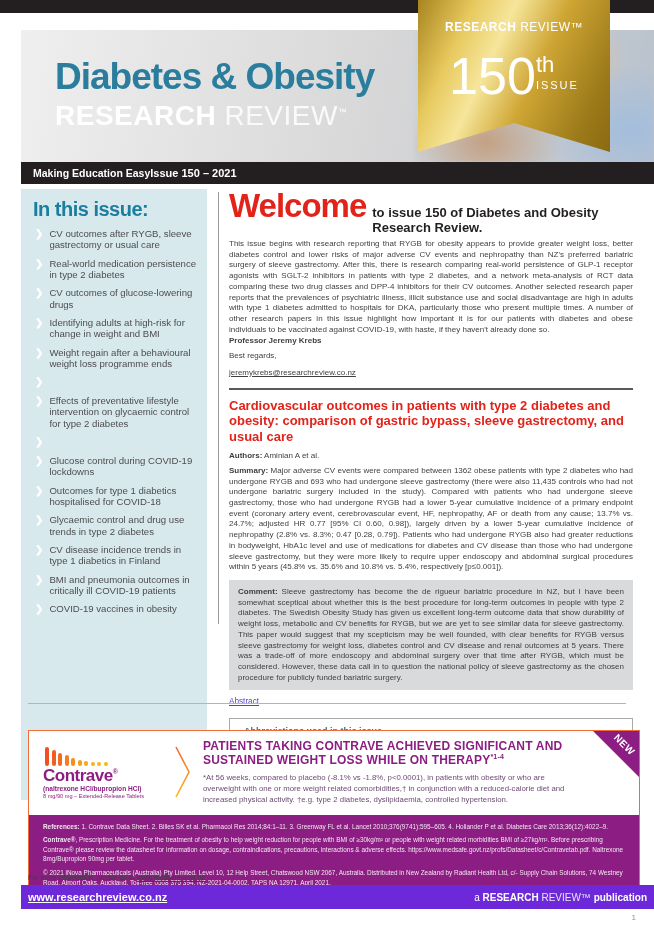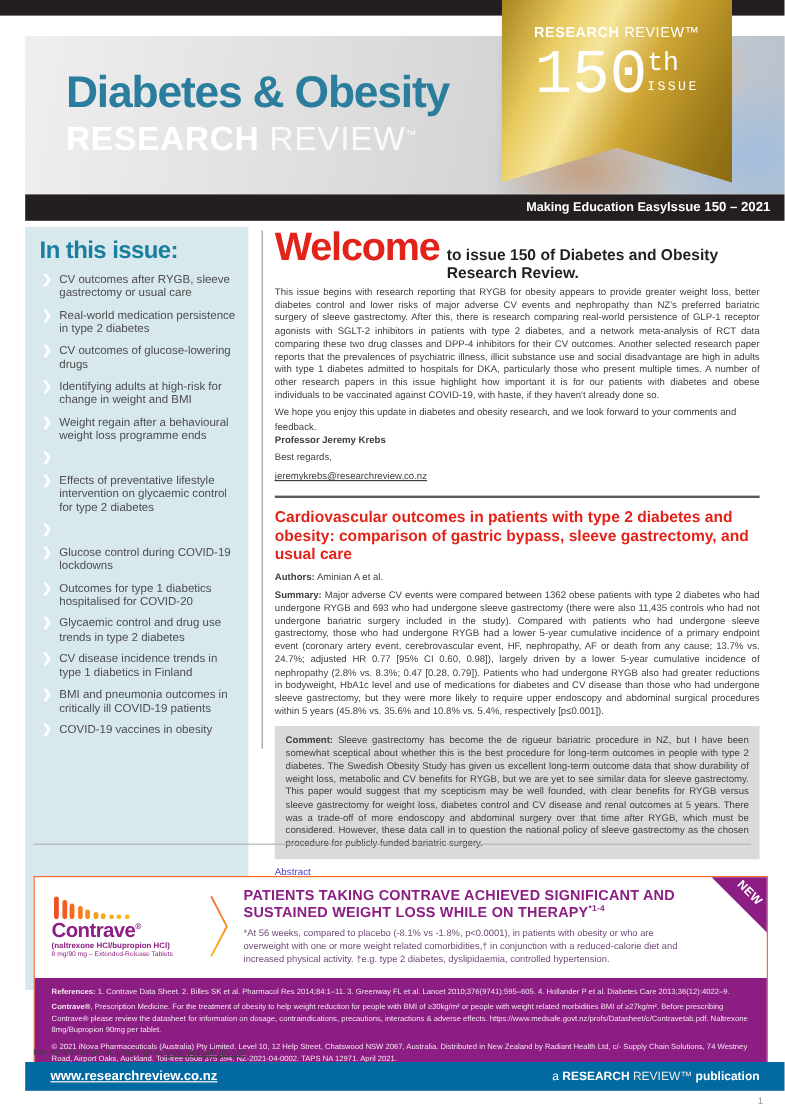--- a/index.html
+++ b/index.html
@@ -23,29 +23,29 @@
   .title-white .b { font-weight:bold; }
   .title-white .l { font-weight:normal; color:#fafafa; }
   .title-white sup { font-size:9px; }
 
   .ribbon { position:absolute; top:0; left:418px; width:192px; height:152px;
     background:linear-gradient(115deg,#a8851f 0%,#e7c95e 22%,#f6e69c 38%,#cfa634 58%,#9c7a1a 85%,#8a6a12 100%);
     clip-path:polygon(0 0,100% 0,100% 100%,50% 81%,0 100%);
     box-shadow:0 2px 6px rgba(0,0,0,.4); text-align:center; color:#fff; }
   .ribbon-brand { margin-top:20px; font-size:12px; letter-spacing:0.5px; }
   .ribbon-brand .b { font-weight:bold; }
-  .ribbon-num { display:flex; justify-content:center; align-items:flex-start; margin-top:4px;
-    font-family:Liberation Mono, monospace; }
+  .ribbon-num { display:flex; justify-content:center; align-items:flex-start; margin-top:16px;
+    font-family:Liberation Sans, sans-serif; }
   .ribbon-num .num { font-size:52px; line-height:1; font-weight:normal; }
   .ribbon-num .stack { display:flex; flex-direction:column; align-items:flex-start; margin-top:4px;justify-content:space-between; }
   .ribbon-num .th { font-size:22px; line-height:1; }
   .ribbon-num .issue { font-size:11px; letter-spacing:2px; margin-top:3px; }
 
   .tagline-bar { position:absolute; top:162px; left:21px; width:633px; height:22px; background:#231f20;
-    display:flex; justify-content:flex-end; align-items:center; padding:0 12px; color:#fff; }
+    display:flex; justify-content:flex-start; align-items:center; padding:0 12px; color:#fff; }
   .tagline-bar .tag { font-size:10.5px; font-weight:bold; }
   .tagline-bar .iss { font-size:11px; font-weight:bold; }
 
   
   .content { position:absolute; top:189px; left:21px; width:612px; display:flex; }
   .sidebar { width:186px; min-height:508px; background:#d8e9ee; padding:9px 10px 10px 12px; }
   .sidebar h2 { color:#1b7e9e; font-size:20px; font-weight:bold; letter-spacing:-0.5px; margin-bottom:7px; }
   .issue-list { list-style:none; }
   .issue-list li { display:flex; margin-bottom:7px; }
   .issue-list .chev { color:#fff; font-weight:bold; font-size:10px; margin:0 6px 0 2px; line-height:1.2; }
@@ -109,22 +109,22 @@
     border-top:46px solid #8c1d82; border-left:46px solid transparent; }
   .new-badge span { position:absolute; top:-38px; right:2px; color:#fff; font-size:10px; font-weight:bold;
     transform:rotate(45deg); letter-spacing:0.5px; }
   .ad-purple { background:#8c1d82; color:#f3e6f1; padding:7px 12px 8px 14px; font-size:6.4px; line-height:1.5; }
   .ad-purple p { margin-bottom:4px; }
   .ad-purple p:last-child { margin-bottom:0; }
 
   .more-info { position:absolute; top:874px; left:28px; font-size:7px; color:#3f3f41; }
   .more-info a { color:#3f3f41; text-decoration:underline; }
 
-  .footer-bar { position:absolute; top:885px; left:21px; width:633px; height:24px; background:#0369a1;
-    display:flex; justify-content:space-between; align-items:center; padding:0 21px; color:#fff; }
+  .footer-bar { position:absolute; top:885px; left:21px; width:633px; height:24px; background:#6d28d9;
+    display:flex; justify-content:space-between; align-items:center; padding:0 7px; color:#fff; }
   .footer-site { font-size:11px; font-weight:bold; text-decoration:underline; color:#fff; }
   .footer-pub { font-size:10px; }
   .footer-pub .b { font-weight:bold; }
   .footer-pub .l { font-weight:normal; color:#e8e8e8; }
   .page-num { position:absolute; top:913px; right:18px; font-size:8px; color:#939598; }
 </style>
 </head>
 <body>
 
 <div class="page">
@@ -188,21 +188,21 @@
           </li>
           <li>
             <span class="chev">❯</span>
           </li>
           <li>
             <span class="chev">❯</span>
             <span class="txt">Glucose control during COVID-19 lockdowns</span>
           </li>
           <li>
             <span class="chev">❯</span>
-            <span class="txt">Outcomes for type 1 diabetics hospitalised for COVID-20</span>
+            <span class="txt">Outcomes for type 1 diabetics hospitalised for COVID-18</span>
           </li>
           <li>
             <span class="chev">❯</span>
             <span class="txt">Glycaemic control and drug use trends in type 2 diabetes</span>
           </li>
           <li>
             <span class="chev">❯</span>
             <span class="txt">CV disease incidence trends in type 1 diabetics in Finland</span>
           </li>
           <li>
@@ -217,21 +217,20 @@
     </aside>
 
     <div class="vrule"></div>
 
     <main class="main">
       <div class="welcome-head">
         <span class="welcome-word">Welcome</span>
         <span class="welcome-rest">to issue 150 of Diabetes and Obesity Research Review.</span>
       </div>
       <p class="para">This issue begins with research reporting that RYGB for obesity appears to provide greater weight loss, better diabetes control and lower risks of major adverse CV events and nephropathy than NZ's preferred bariatric surgery of sleeve gastrectomy. After this, there is research comparing real-world persistence of GLP-1 receptor agonists with SGLT-2 inhibitors in patients with type 2 diabetes, and a network meta-analysis of RCT data comparing these two drug classes and DPP-4 inhibitors for their CV outcomes. Another selected research paper reports that the prevalences of psychiatric illness, illicit substance use and social disadvantage are high in adults with type 1 diabetes admitted to hospitals for DKA, particularly those who present multiple times. A number of other research papers in this issue highlight how important it is for our patients with diabetes and obese individuals to be vaccinated against COVID-19, with haste, if they haven't already done so.</p>
-      <p class="line8 mt3">We hope you enjoy this update in diabetes and obesity research, and we look forward to your comments and feedback.</p>
       <p class="line8 bold">Professor Jeremy Krebs</p>
       <p class="line8 mt3">Best regards,</p>
       <a class="email-link">jeremykrebs@researchreview.co.nz</a>
 
       <div class="divider"></div>
 
       <h3 class="article-title">Cardiovascular outcomes in patients with type 2 diabetes and obesity: comparison of gastric bypass, sleeve gastrectomy, and usual care</h3>
       <p class="line8 mt5"><span class="bold">Authors:</span> <span>Aminian A et al.</span></p>
       <p class="para mt5"><span class="bold">Summary:</span> <span>Major adverse CV events were compared between 1362 obese patients with type 2 diabetes who had undergone RYGB and 693 who had undergone sleeve gastrectomy (there were also 11,435 controls who had not undergone bariatric surgery included in the study). Compared with patients who had undergone sleeve gastrectomy, those who had undergone RYGB had a lower 5-year cumulative incidence of a primary endpoint event (coronary artery event, cerebrovascular event, HF, nephropathy, AF or death from any cause; 13.7% vs. 24.7%; adjusted HR 0.77 [95% CI 0.60, 0.98]), largely driven by a lower 5-year cumulative incidence of nephropathy (2.8% vs. 8.3%; 0.47 [0.28, 0.79]). Patients who had undergone RYGB also had greater reductions in bodyweight, HbA1c level and use of medications for diabetes and CV disease than those who had undergone sleeve gastrectomy, but they were more likely to require upper endoscopy and abdominal surgical procedures within 5 years (45.8% vs. 35.6% and 10.8% vs. 5.4%, respectively [p≤0.001]).</span></p>
 

